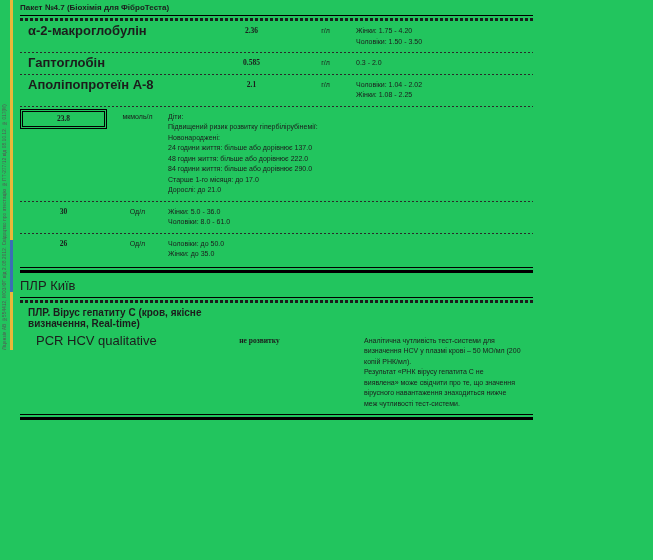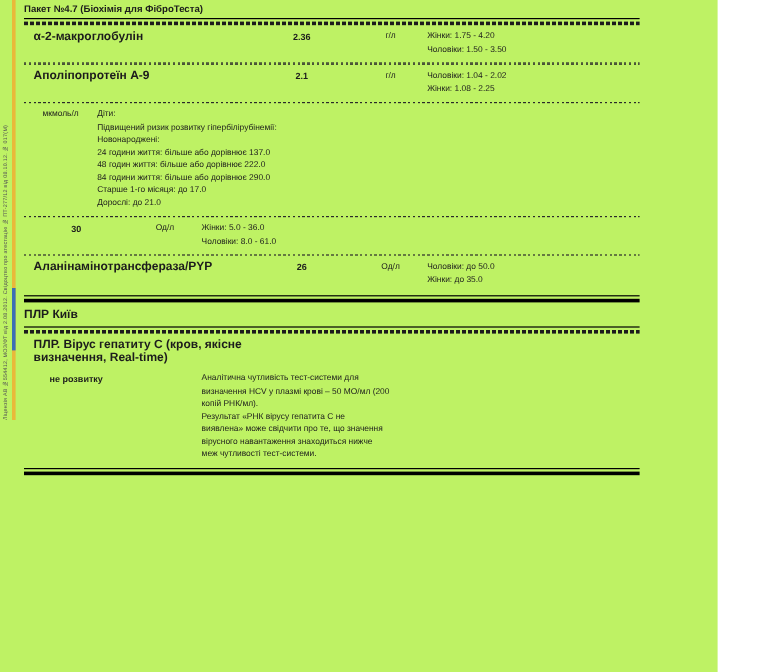--- a/index.html
+++ b/index.html
@@ -1,44 +1,44 @@
 <!DOCTYPE html>
 <html><head>
 <meta charset="utf-8">
 <style>
   html,body{margin:0;padding:0;background:#fff;}
   .page{
     position:relative;
-    width:598px;height:560px;
-    background:#bef264;
+    width:653px;height:560px;
+    background:#22c55e;
     font-family:"Liberation Sans", sans-serif;
     color:#1c1c1c;
     overflow:hidden;
   }
   
   .accent-strip{position:absolute;left:10px;top:0;width:3px;height:350px;background:#e9b83a;}
   .accent-strip .blue-seg{position:absolute;left:0;top:240px;width:3px;height:52px;background:#3a6fb5;}
   .vertical-text{
     position:absolute;left:1px;top:0;height:350px;width:9px;
     writing-mode:vertical-rl;transform:rotate(180deg);
     font-size:4.5px;line-height:8px;color:#555;letter-spacing:0.2px;
     white-space:nowrap;overflow:hidden;
   }
   
   .content{position:absolute;left:20px;top:0;width:513px;}
   .sec-title{font-size:8px;font-weight:bold;padding:3px 0 3px 0;}
-  .plr-title{font-size:10px;font-weight:bold;padding:5px 0 4px 0;}
+  .plr-title{font-size:13px;font-weight:normal;padding:5px 0 4px 0;}
   .rule-solid{height:0;border-top:1px solid #000;}
   .dash-thick{height:3px;margin-top:2px;background:repeating-linear-gradient(90deg,#1c1c1c 0 3px,transparent 3px 5px);}
   .dash{height:1px;background:repeating-linear-gradient(90deg,#2a2a2a 0 2px,transparent 2px 4px);}
   .double-rule{height:2px;border-top:1px solid #000;border-bottom:3px solid #000;margin-top:2px;}
   .bottom-rule{height:2px;border-top:1px solid #000;border-bottom:3px solid #000;}
   .row{display:flex;align-items:flex-start;padding:5px 0 5px 0;}
-  .cell-name{flex:0 0 180px;padding-left:8px;font-size:10px;font-weight:bold;line-height:10px;}
-  .cell-value{flex:0 0 87px;font-size:7.5px;font-weight:bold;text-align:center;line-height:10px;}
+  .cell-name{flex:0 0 180px;padding-left:8px;font-size:13px;font-weight:bold;line-height:10px;}
+  .cell-value{flex:0 0 87px;font-size:7.5px;font-weight:bold;text-align:center;line-height:10px;font-family:Liberation Serif, serif;}
   .cell-unit{flex:0 0 61px;font-size:7px;text-align:center;line-height:10px;}
   .cell-ref{flex:1;font-size:7px;line-height:10.5px;white-space:pre-line;padding-left:0;}
   .value-box{display:block;border:3px double #000;padding:2px 0;margin-top:-3px;}
   .subhead{font-size:10px;font-weight:bold;line-height:11px;white-space:pre-line;padding:4px 0 2px 8px;}
   .pcr-name{font-weight:normal;padding-left:16px;}
 </style>
 </head>
 <body>
 
 <div class="page">
@@ -56,32 +56,41 @@
 
     <div class="row">
       <div class="cell-name">α-2-макроглобулін</div>
       <div class="cell-value">2.36</div>
       <div class="cell-unit">г/л</div>
       <div class="cell-ref">Жінки: 1.75 - 4.20
 Чоловіки: 1.50 - 3.50</div>
     </div>
     <div class="dash"></div>
 
+    <div class="row">
+      <div class="cell-name">Гаптоглобін</div>
+      <div class="cell-value">0.585</div>
+      <div class="cell-unit">г/л</div>
+      <div class="cell-ref">0.3 - 2.0</div>
+    </div>
     <div class="dash"></div>
 
     <div class="row">
-      <div class="cell-name">Аполіпопротеїн A-9</div>
+      <div class="cell-name">Аполіпопротеїн A-8</div>
       <div class="cell-value">2.1</div>
       <div class="cell-unit">г/л</div>
       <div class="cell-ref">Чоловіки: 1.04 - 2.02
 Жінки: 1.08 - 2.25</div>
     </div>
     <div class="dash"></div>
 
     <div class="row">
+      <div class="cell-value">
+        <span class="value-box">23.8</span>
+      </div>
       <div class="cell-unit">мкмоль/л</div>
       <div class="cell-ref">Діти:
 Підвищений ризик розвитку гіпербілірубінемії:
 Новонароджені:
 24 години життя: більше або дорівнює 137.0
 48 годин життя: більше або дорівнює 222.0
 84 години життя: більше або дорівнює 290.0
 Старше 1-го місяця: до 17.0
 Дорослі: до 21.0</div>
     </div>
@@ -89,36 +98,36 @@
 
     <div class="row">
       <div class="cell-value">30</div>
       <div class="cell-unit">Од/л</div>
       <div class="cell-ref">Жінки: 5.0 - 36.0
 Чоловіки: 8.0 - 61.0</div>
     </div>
     <div class="dash"></div>
 
     <div class="row">
-      <div class="cell-name">Аланінамінотрансфераза/PYP</div>
       <div class="cell-value">26</div>
       <div class="cell-unit">Од/л</div>
       <div class="cell-ref">Чоловіки: до 50.0
 Жінки: до 35.0</div>
     </div>
 
     <div class="double-rule"></div>
     <div class="plr-title">ПЛР Київ</div>
     <div class="rule-solid"></div>
     <div class="dash-thick"></div>
 
     <div class="subhead">ПЛР. Вірус гепатиту С (кров, якісне
 визначення, Real-time)</div>
 
     <div class="row">
+      <div class="cell-name pcr-name">PCR HCV qualitative</div>
       <div class="cell-value">не розвитку</div>
       <div class="cell-unit"></div>
       <div class="cell-ref">Аналітична чутливість тест-системи для
 визначення HCV у плазмі крові – 50 МО/мл (200
 копій РНК/мл).
 Результат «РНК вірусу гепатита С не
 виявлена» може свідчити про те, що значення
 вірусного навантаження знаходиться нижче
 меж чутливості тест-системи.</div>
     </div>

